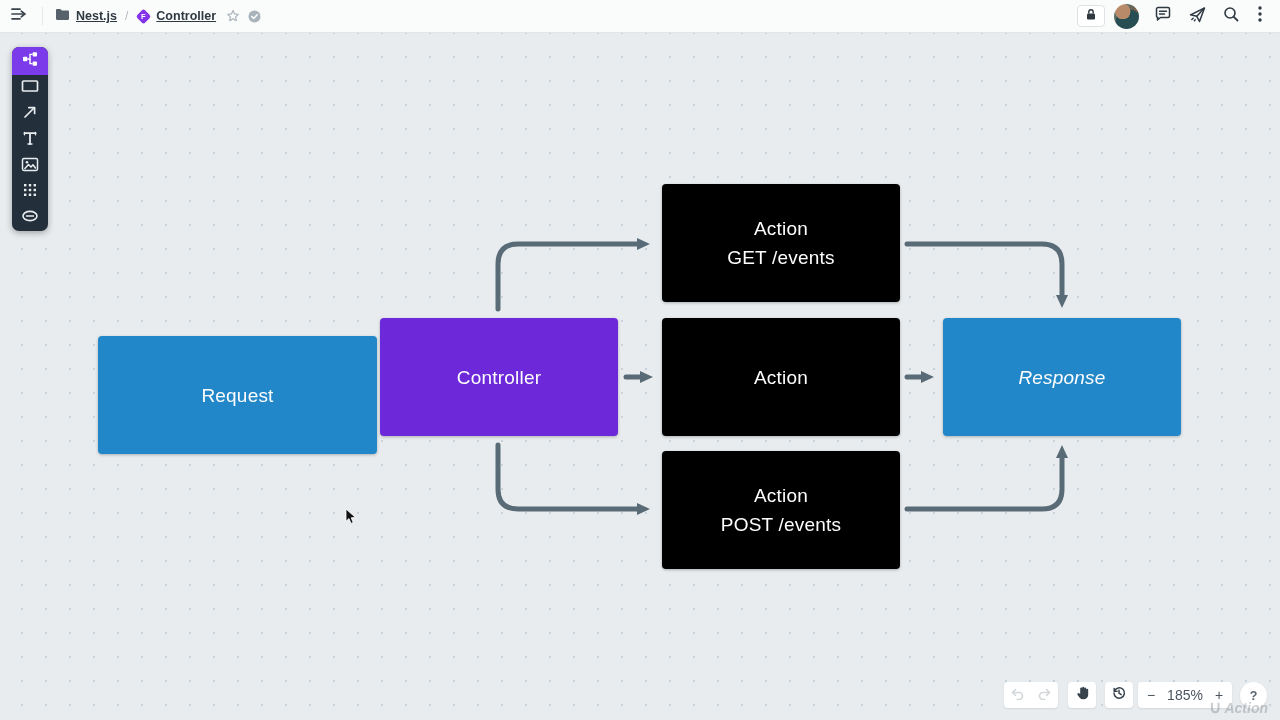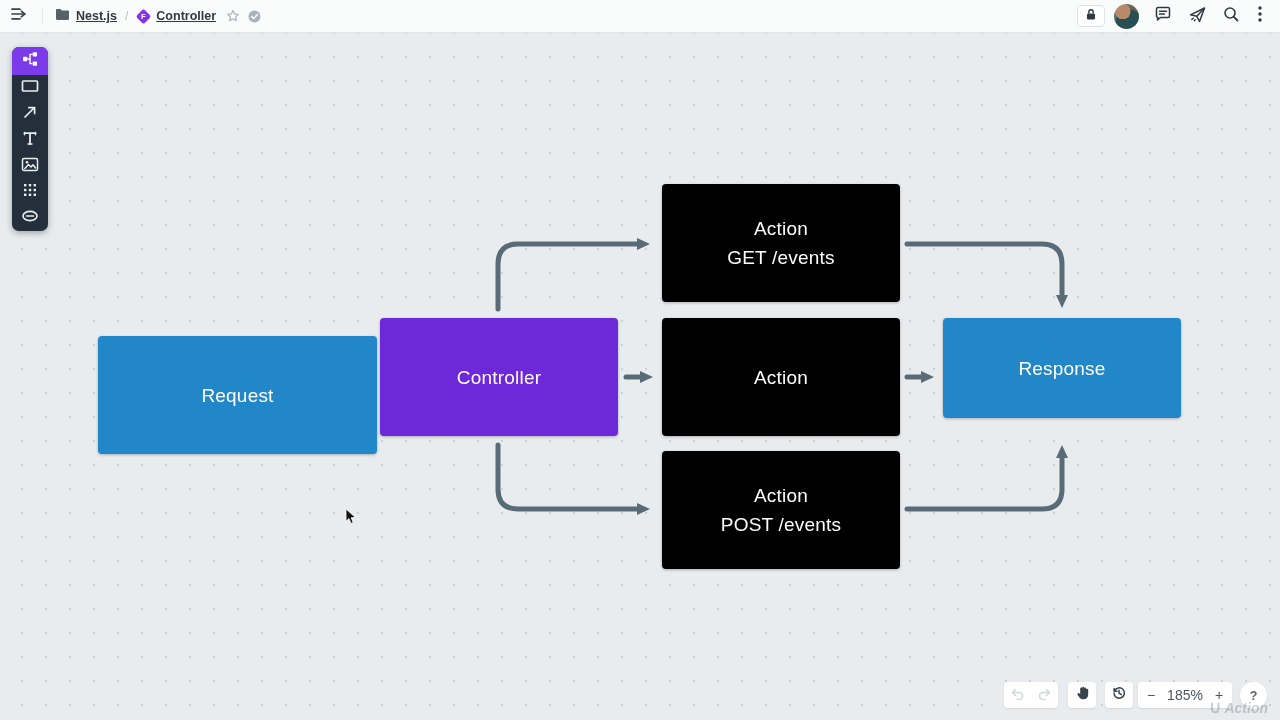--- a/index.html
+++ b/index.html
@@ -213,21 +213,21 @@
   <span>Action</span>
   <span>GET /events</span>
 </div>
 <div class="node magenta" style="left:662px;top:318px;width:238px;height:118px;">
   <span>Action</span>
 </div>
 <div class="node magenta" style="left:662px;top:451px;width:238px;height:118px;">
   <span>Action</span>
   <span>POST /events</span>
 </div>
-<div class="node blue" style="left:943px;top:318px;width:238px;height:100px;">
+<div class="node blue" style="left:943px;top:318px;width:238px;height:118px;font-style:italic;">
   <span>Response</span>
 </div>
 
 <div class="toolbar">
   <div class="tool selected">
     <span>
       <svg width="20" height="18" viewBox="0 0 20 18">
         <g fill="#fff">
           <rect x="3" y="6.8" width="4.4" height="4.4" rx="1"></rect>
           <rect x="12.6" y="2.2" width="4.4" height="4.4" rx="1"></rect>

